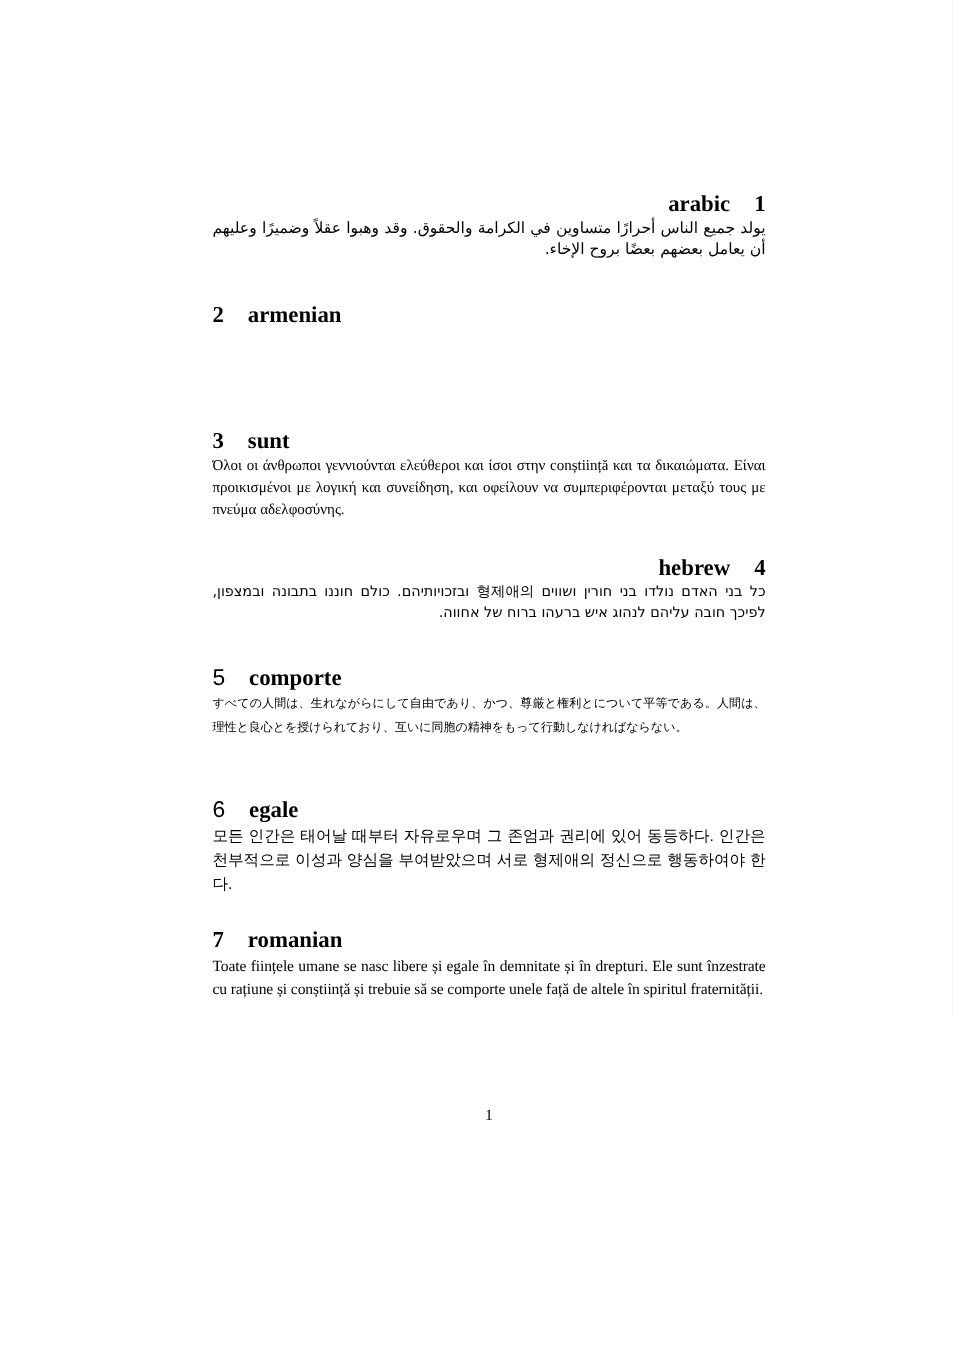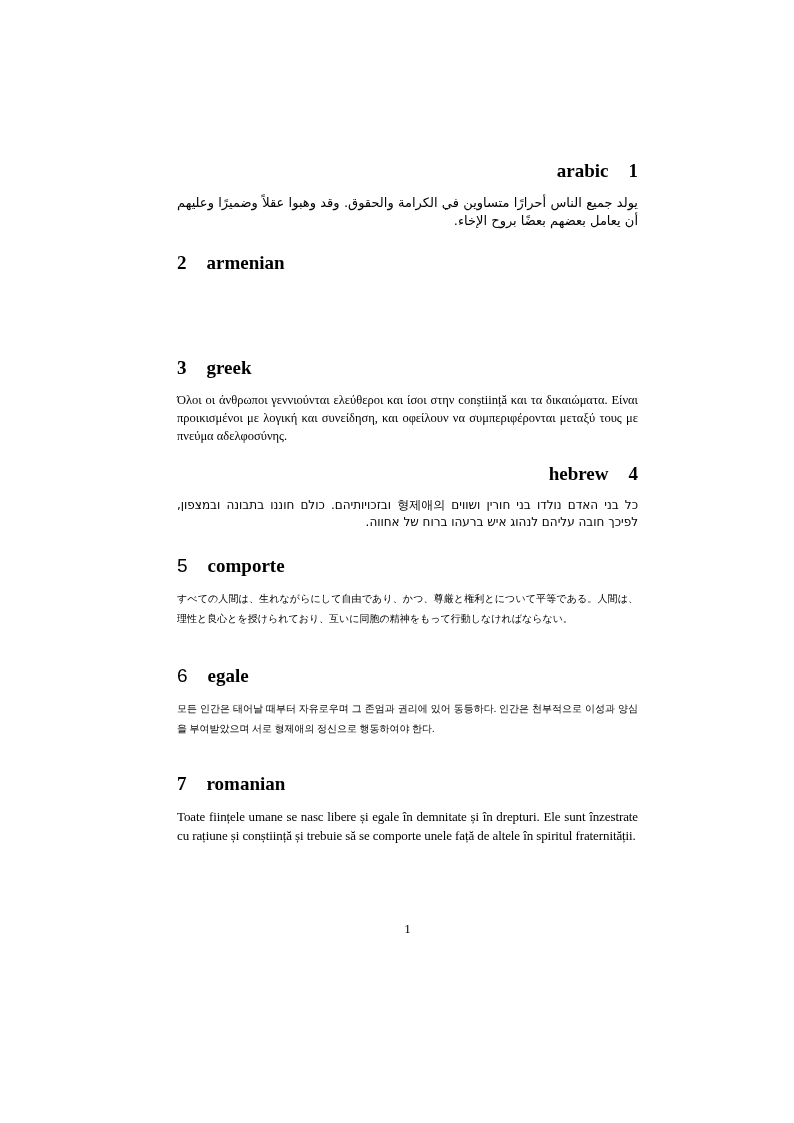--- a/index.html
+++ b/index.html
@@ -32,21 +32,21 @@
   
   .sec-rtl .sec-heading {
     flex-direction: row-reverse;
     justify-content: flex-start;
   }
   .sec-num-light {
     font-weight: normal;
     font-family: "Liberation Sans", sans-serif;
   }
   .sec-body {
-    margin-top: 12px;
+    margin-top: 0;
     text-align: justify;
     color: #000000;
   }
   .body-arabic {
     direction: rtl;
     font-family: "DejaVu Sans", sans-serif;
     font-size: 13px;
     line-height: 17.5px;
   }
   .body-armenian {
@@ -64,22 +64,22 @@
     font-family: "DejaVu Sans", sans-serif;
     font-size: 12px;
     line-height: 17px;
   }
   .body-japanese {
     font-family: serif;
     font-size: 10px;
     line-height: 20px;
   }
   .body-korean {
-    font-family: Liberation Serif, serif;
-    font-size: 10px;
+    font-family: Liberation Sans, sans-serif;
+    font-size: 13px;
     line-height: 20px;
   }
   .body-romanian {
     font-family: "Liberation Serif", serif;
     font-size: 13px;
     letter-spacing: -0.1px;
     line-height: 19px;
   }
   .page-footer {
     position: absolute;
@@ -108,21 +108,21 @@
   <section class="sec" style="top:251px">
     <h2 class="sec-heading">
       <span class="sec-num">2</span>
       <span class="sec-title">armenian</span>
     </h2>
   </section>
 
   <section class="sec" style="top:356px">
     <h2 class="sec-heading">
       <span class="sec-num">3</span>
-      <span class="sec-title">greek</span>
+      <span class="sec-title">sunt</span>
     </h2>
     <p class="sec-body body-greek" lang="el">Όλοι οι άνθρωποι γεννιούνται ελεύθεροι και ίσοι στην conștiință και τα δικαιώματα. Είναι προικισμένοι με λογική και συνείδηση, και οφείλουν να συμπεριφέρονται μεταξύ τους με πνεύμα αδελφοσύνης.</p>
   </section>
 
   <section class="sec sec-rtl" style="top:462px">
     <h2 class="sec-heading">
       <span class="sec-num">4</span>
       <span class="sec-title">hebrew</span>
     </h2>
     <p class="sec-body body-hebrew" lang="he" dir="rtl">כל בני האדם נולדו בני חורין ושווים 형제애의 ובזכויותיהם. כולם חוננו בתבונה ובמצפון, לפיכך חובה עליהם לנהוג איש ברעהו ברוח של אחווה.</p>

